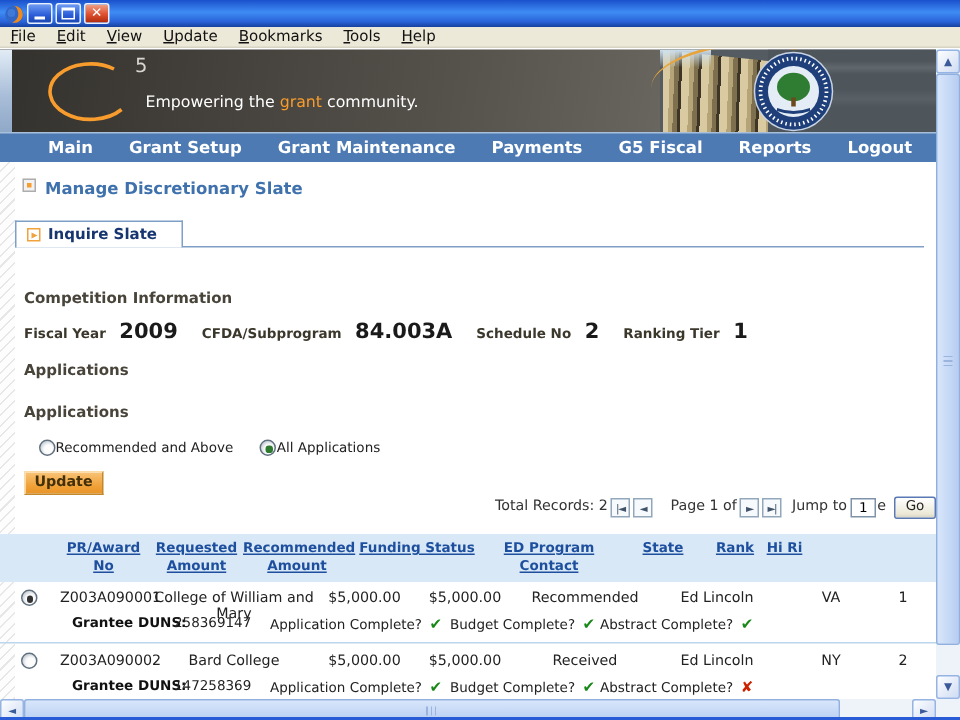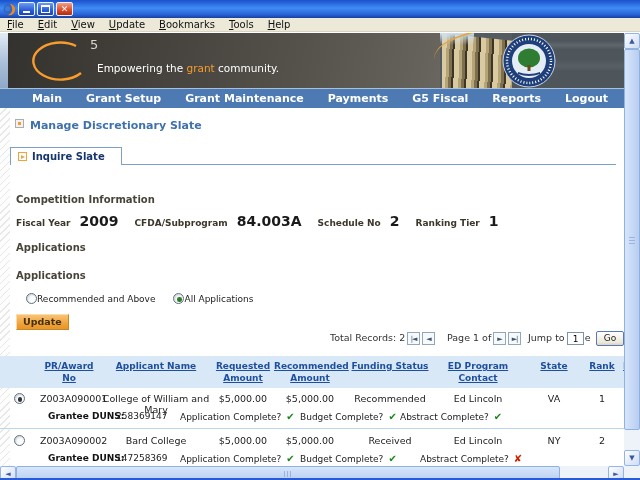--- a/index.html
+++ b/index.html
@@ -252,21 +252,20 @@
       <span class="pager-btn">►|</span>
     </span>
     <span style="left:528px">Jump to Page</span>
     <input class="jump-input" style="left: 567px;" value="1">
     <button class="go-btn" style="left:596px;top:-1px">Go</button>
   </div>
 
   <div class="grid-head">
     <div class="c0"></div>
     <div class="th c1">PR/Award No</div>
-    <div class="th c2">Applicant Name</div>
     <div class="th c3">Requested Amount</div>
     <div class="th c4">Recommended Amount</div>
     <div class="th c5">Funding Status</div>
     <div class="th c6">ED Program Contact</div>
     <div class="th c7">State</div>
     <div class="th c8">Rank</div>
     <div class="th c9">Hi Ri</div>
   </div>
 
   <div class="trow" style="top:280px">
@@ -306,21 +305,21 @@
       <div class="tc c6">Ed Lincoln</div>
       <div class="tc c7">NY</div>
       <div class="tc c8">2</div>
       <div class="tc c9">N</div>
     </div>
     <div class="subrow">
       <span class="b" style="left:48px">Grantee DUNS:</span>
       <span style="left:116px">147258369</span>
       <span style="left:180px"><span>Application Complete?</span><span class="ok sym">✔</span></span>
       <span style="left:300px"><span>Budget Complete?</span><span class="ok sym">✔</span></span>
-      <span style="left:420px"><span>Abstract Complete?</span><span class="bad sym">✘</span></span>
+      <span style="left:400px"><span>Abstract Complete?</span><span class="bad sym">✘</span></span>
     </div>
   </div>
 </div>
 
 <div class="vscroll">
   <span class="sbtn" style="left:0;top:0">▲</span>
   <div class="vthumb">
       <span class="grip"></span>
     </div>
   <span class="sbtn" style="left:0;top:417px">▼</span>

